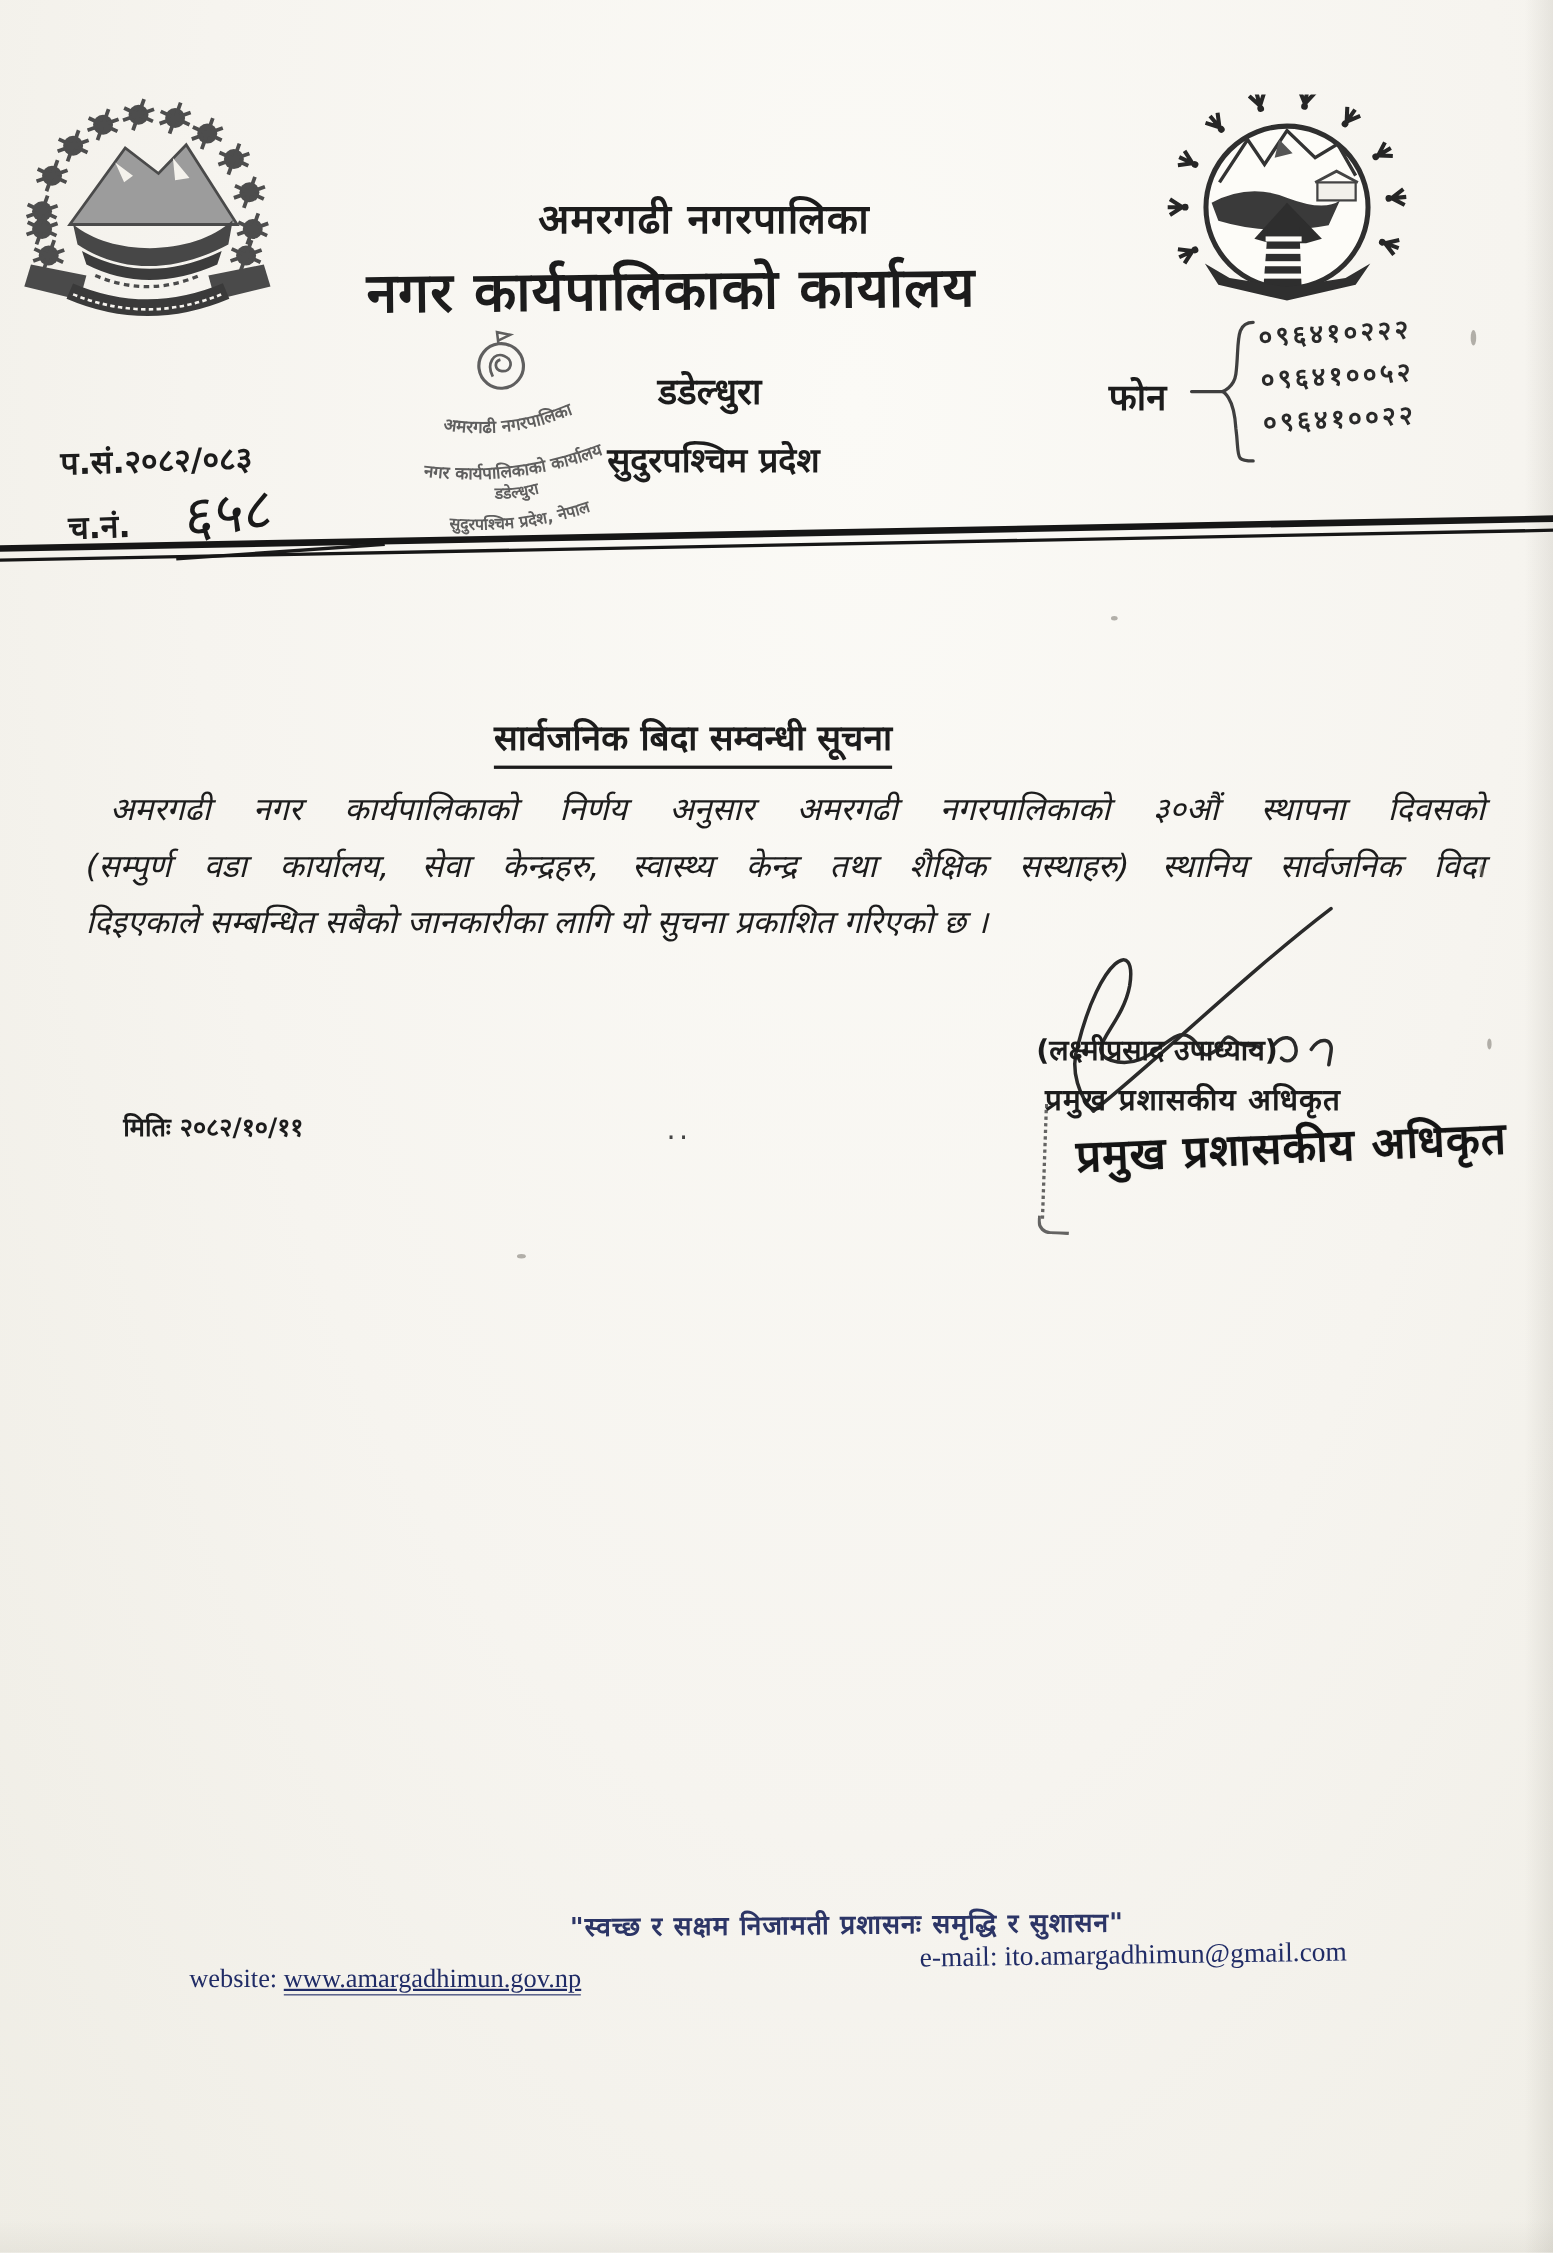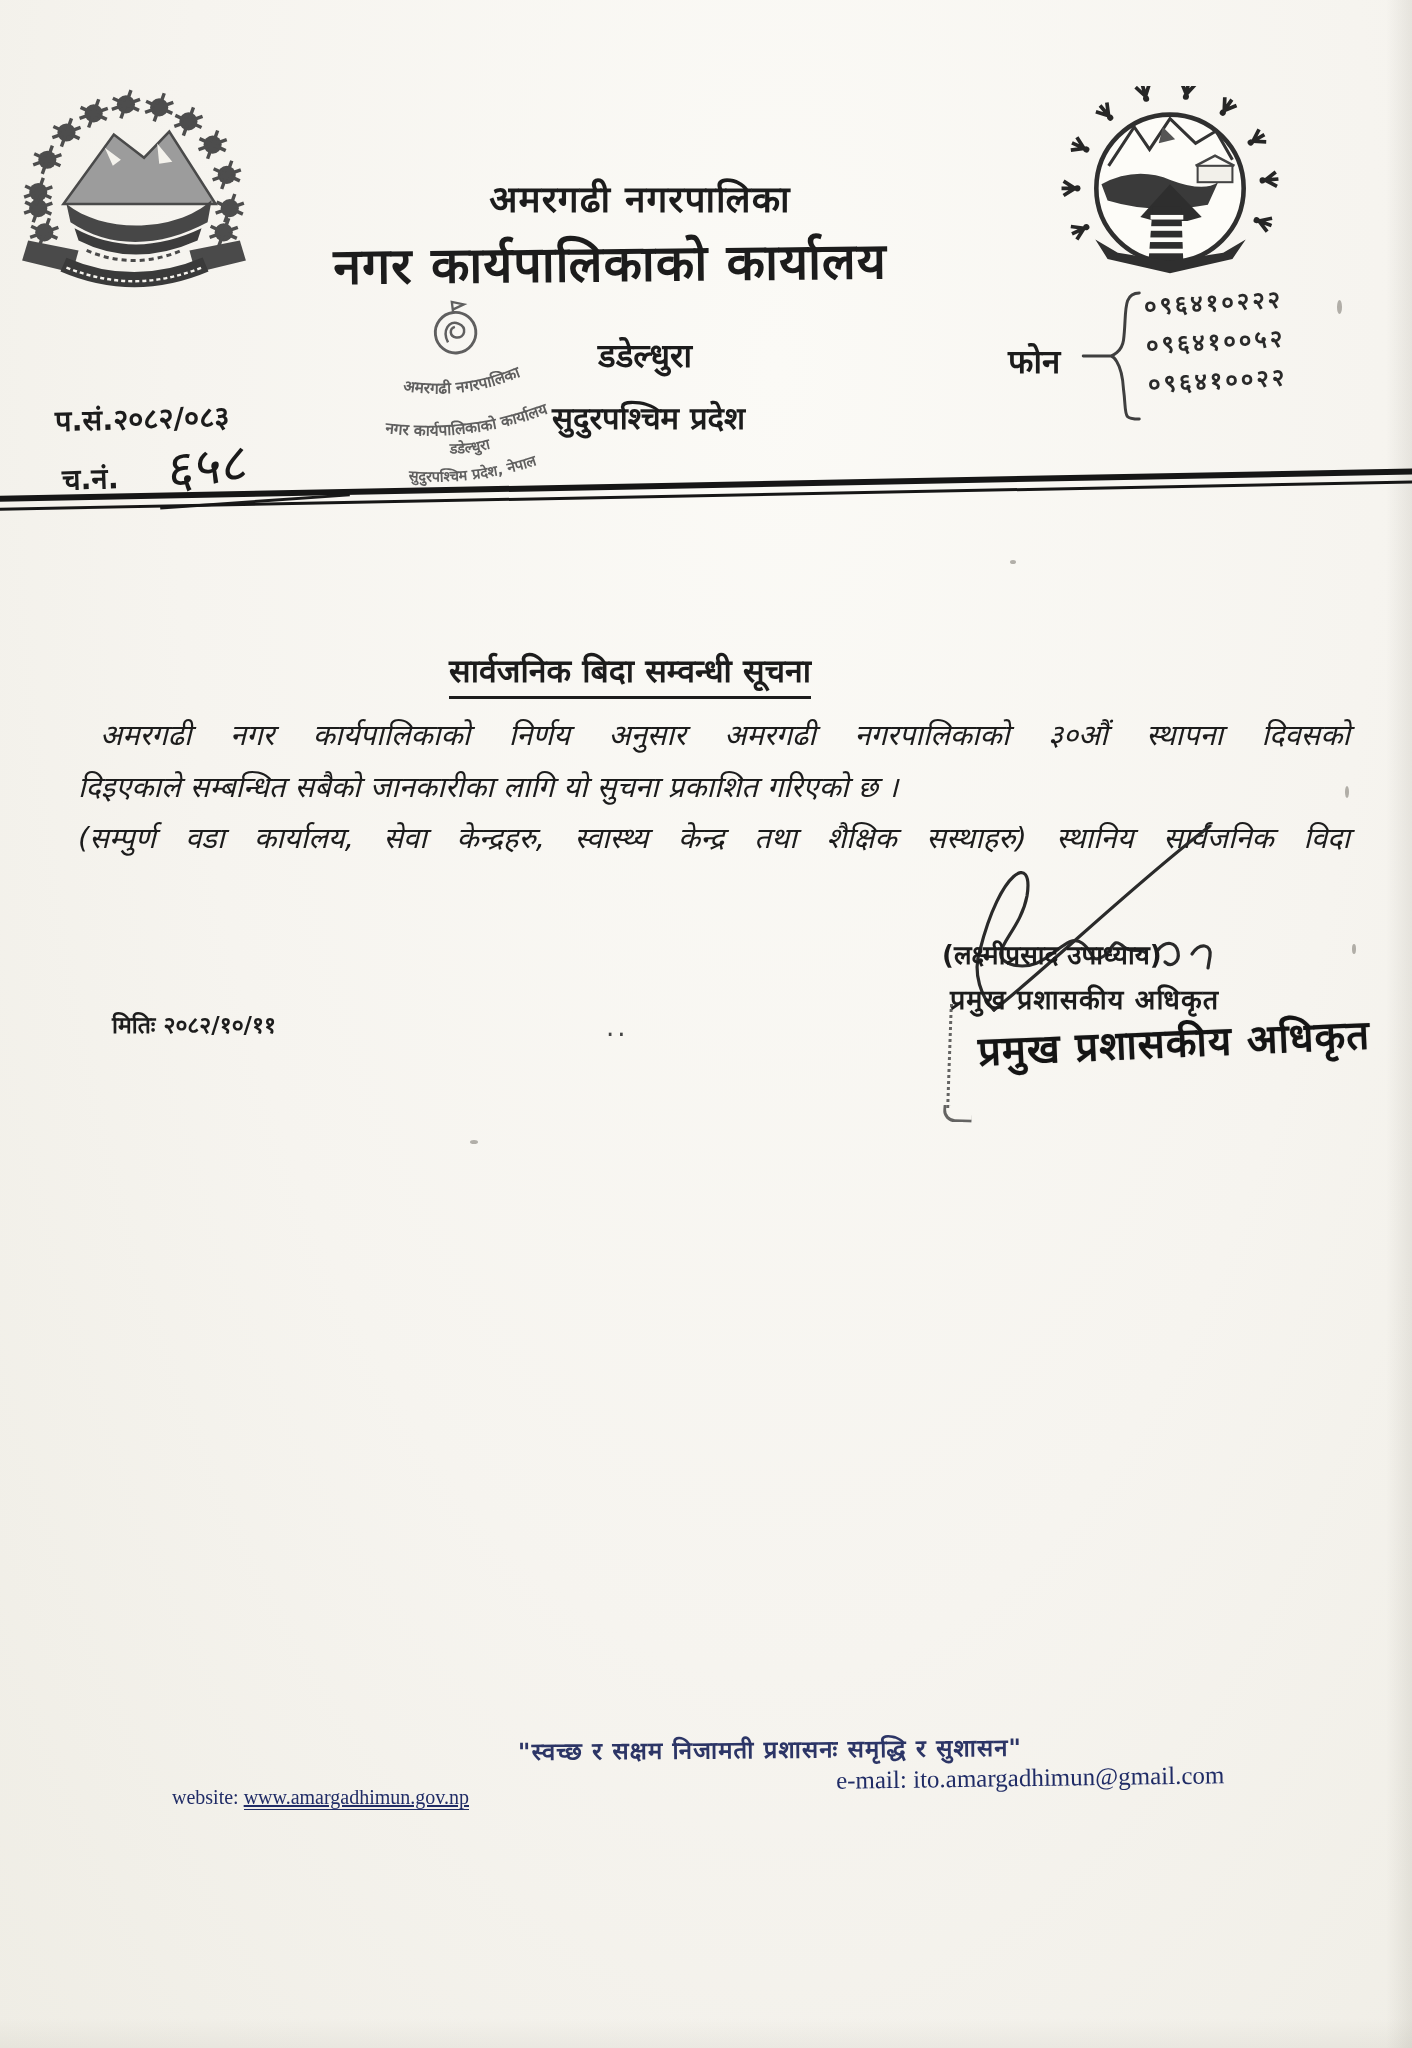--- a/index.html
+++ b/index.html
@@ -38,21 +38,21 @@
   .body-text .ln.last{text-align-last:left;white-space:normal;}
   .sig-name{left:942px;top:936px;font-size:26px;font-weight:600;text-align:right;}
   .sig-title{left:950px;top:980px;font-size:27px;font-weight:600;letter-spacing:1px;}
   .sig-stamp{left:978px;top:1014px;font-size:40px;font-weight:800;transform:rotate(-2.5deg);color:#141414;letter-spacing:1px;text-shadow:0 0 1px #33333366;}
   .seal-frag{left:948px;top:1004px;height:104px;border-left:3px dotted #333;transform:rotate(2deg);opacity:.75;}
   .seal-frag::after{content:"";position:absolute;left:-6px;bottom:-14px;width:26px;height:14px;border:3px solid #333;border-top:none;border-right:none;border-radius:0 0 0 12px;}
   .date-line{left:112px;top:1008px;font-size:23px;font-weight:600;}
   .mid-dots{left:606px;top:1012px;font-size:26px;color:#444;letter-spacing:3px;}
   
   .footer-slogan{left:360px;top:1732px;width:820px;text-align:center;font-size:24px;font-weight:700;color:#2c3566;transform:rotate(-0.5deg);letter-spacing:1px;}
-  .footer-web{left:172px;top:1786px;font-size:20px;color:#202c66;font-family:"Liberation Serif",serif;}
+  .footer-web{left:172px;top:1786px;font-size:24px;color:#202c66;font-family:"Liberation Serif",serif;}
   .footer-web a{color:#202c66;text-decoration:underline;border-bottom:1.5px solid #202c66;padding-bottom:1px;}
   .footer-mail{left:836px;top:1764px;font-size:25px;color:#202c66;font-family:"Liberation Serif",serif;transform:rotate(-0.8deg);}
   .speck{position:absolute;background:#6b675f;border-radius:50%;opacity:.5;}
 </style>
 </head>
 <body>
 
 <div class="page-shade"></div>
 
 <svg class="abs" style="left:8px;top:80px" width="252" height="224" viewBox="0 0 250 220">
@@ -159,22 +159,22 @@
   <div class="r1"></div>
     <div class="r2"></div>
 </div>
 
 <div class="abs notice-title">
   <span class="dev">सार्वजनिक बिदा सम्वन्धी सूचना</span>
 </div>
 
 <div class="abs body-text">
   <div class="ln first dev">अमरगढी नगर कार्यपालिकाको निर्णय अनुसार अमरगढी नगरपालिकाको ३०औं स्थापना दिवसको</div>
+  <div class="ln dev">(सम्पुर्ण वडा कार्यालय, सेवा केन्द्रहरु, स्वास्थ्य केन्द्र तथा शैक्षिक सस्थाहरु) स्थानिय सार्वजनिक विदा</div>
   <div class="ln last dev">दिइएकाले सम्बन्धित सबैको जानकारीका लागि यो सुचना प्रकाशित गरिएको छ ।</div>
-  <div class="ln dev">(सम्पुर्ण वडा कार्यालय, सेवा केन्द्रहरु, स्वास्थ्य केन्द्र तथा शैक्षिक सस्थाहरु) स्थानिय सार्वजनिक विदा</div>
 </div>
 
 <svg class="abs" style="left:952px;top:812px" width="440" height="225" viewBox="0 0 440 225">
   <g fill="none" stroke="#2a2a2a" stroke-width="3.2" stroke-linecap="round">
     <path d="M42,198 C100,152 182,72 258,14"></path>
     <path d="M28,138 C48,58 82,40 75,84 C68,122 32,142 58,152 C95,164 112,118 130,131 C142,139 138,153 152,144 C162,137 160,124 172,135 C180,142 187,135 194,141"></path>
     <path d="M28,138 C20,162 30,186 42,198"></path>
     <path d="M206,138 C214,128 224,130 226,140 C228,150 219,156 213,150"></path>
     <path d="M240,142 C248,130 260,132 258,144 L256,156"></path>
   </g>

